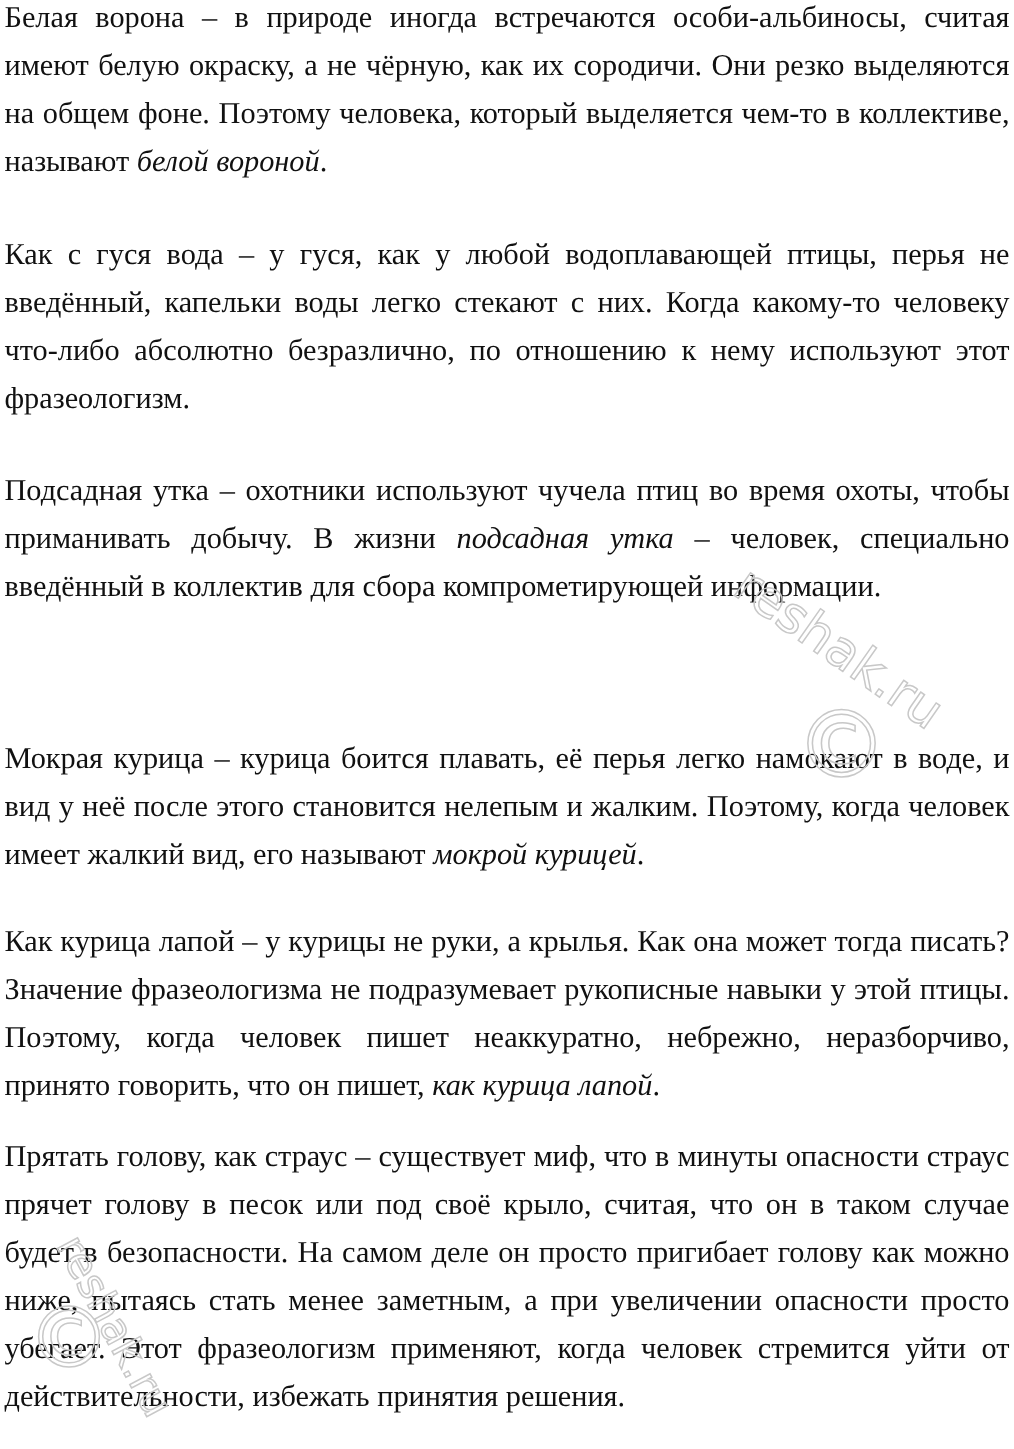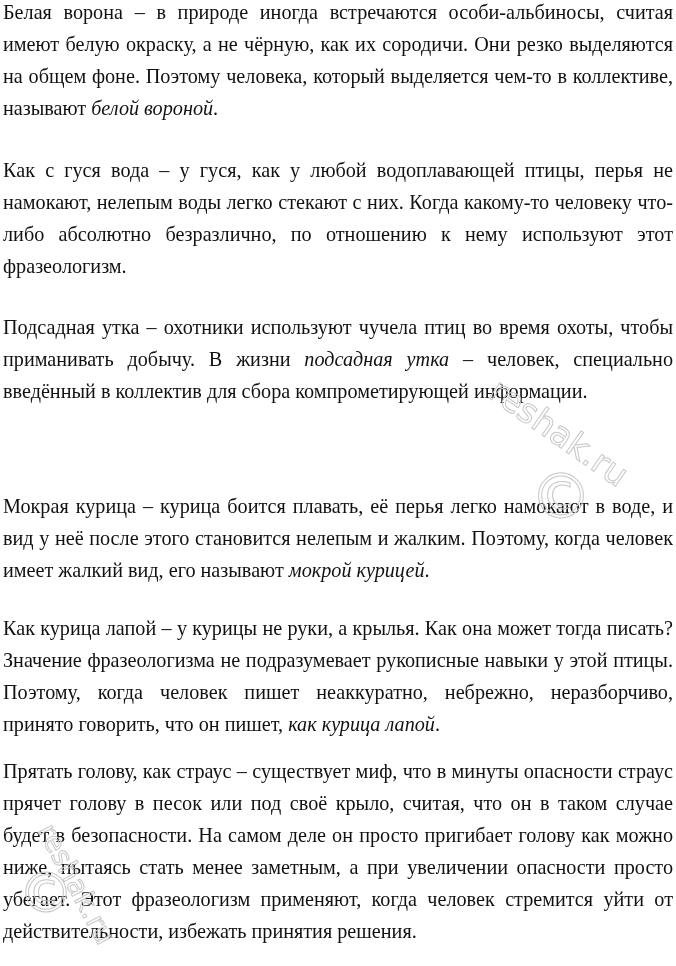--- a/index.html
+++ b/index.html
@@ -21,21 +21,21 @@
     color: transparent; -webkit-text-stroke: 1px #c8c8c8;
     font-family: "DejaVu Sans", sans-serif;
   }
 </style>
 </head>
 <body>
 
 <div class="doc">
   <p class="para" style="top:-4px"><span>Белая ворона – в природе иногда встречаются особи-альбиносы, считая имеют белую окраску, а не чёрную, как их сородичи. Они резко выделяются на общем фоне. Поэтому человека, который выделяется чем-то в коллективе, называют </span><em>белой вороной</em><span>.</span></p>
 
-  <p class="para" style="top:154px"><span>Как с гуся вода – у гуся, как у любой водоплавающей птицы, перья не намокают, нелепым воды легко стекают с них. Когда какому-то человеку что-либо абсолютно безразлично, по отношению к нему используют этот фразеологизм.</span><em></em><span></span></p>
+  <p class="para" style="top:154px"><span>Как с гуся вода – у гуся, как у любой водоплавающей птицы, перья не введённый, капельки воды легко стекают с них. Когда какому-то человеку что-либо абсолютно безразлично, по отношению к нему используют этот фразеологизм.</span><em></em><span></span></p>
 
   <p class="para" style="top:311px"><span>Подсадная утка – охотники используют чучела птиц во время охоты, чтобы приманивать добычу. В жизни </span><em>подсадная утка</em><span> – человек, специально введённый в коллектив для сбора компрометирующей информации.</span></p>
 
   <p class="para" style="top:490px"><span>Мокрая курица – курица боится плавать, её перья легко намокают в воде, и вид у неё после этого становится нелепым и жалким. Поэтому, когда человек имеет жалкий вид, его называют </span><em>мокрой курицей</em><span>.</span></p>
 
   <p class="para" style="top:612px"><span>Как курица лапой – у курицы не руки, а крылья. Как она может тогда писать? Значение фразеологизма не подразумевает рукописные навыки у этой птицы. Поэтому, когда человек пишет неаккуратно, небрежно, неразборчиво, принято говорить, что он пишет, </span><em>как курица лапой</em><span>.</span></p>
 
   <p class="para" style="top:755px"><span>Прятать голову, как страус – существует миф, что в минуты опасности страус прячет голову в песок или под своё крыло, считая, что он в таком случае будет в безопасности. На самом деле он просто пригибает голову как можно ниже, пытаясь стать менее заметным, а при увеличении опасности просто убегает. Этот фразеологизм применяют, когда человек стремится уйти от действительности, избежать принятия решения.</span><em></em><span></span></p>
 </div>
 

